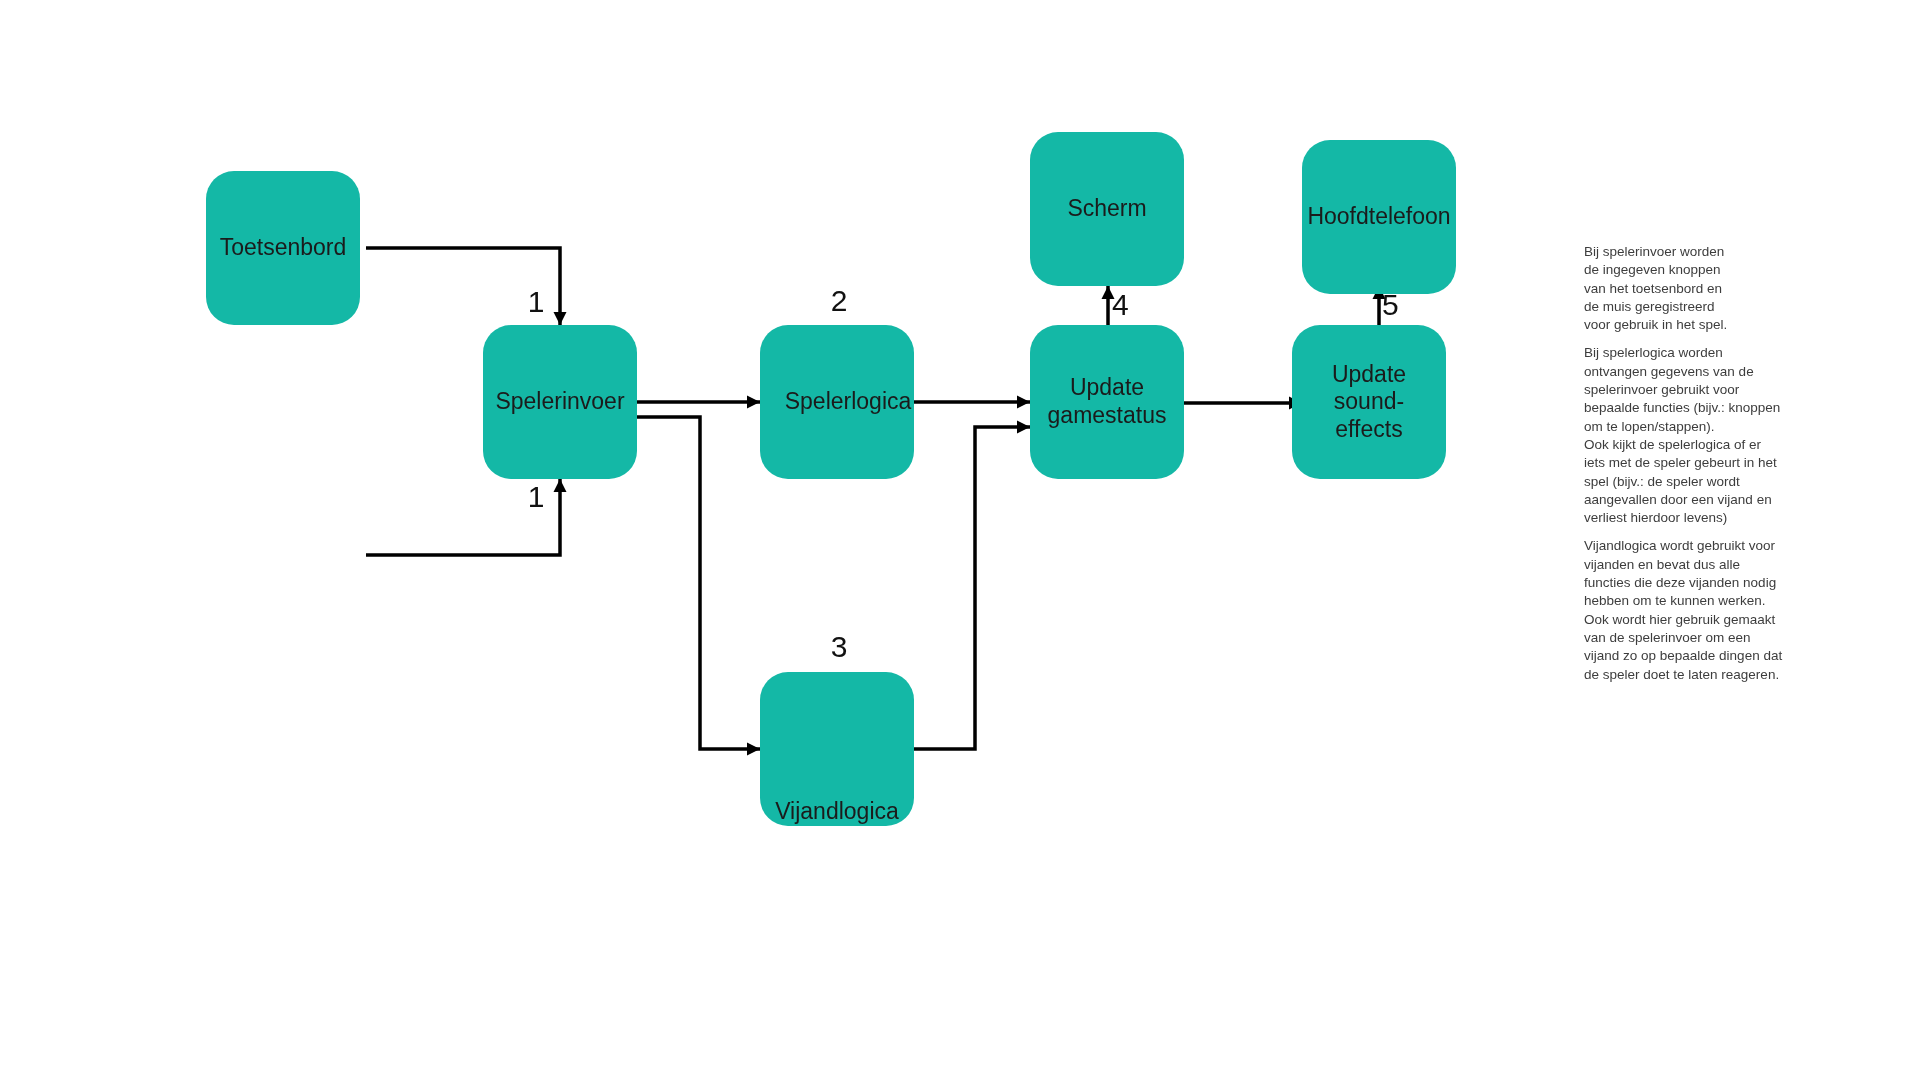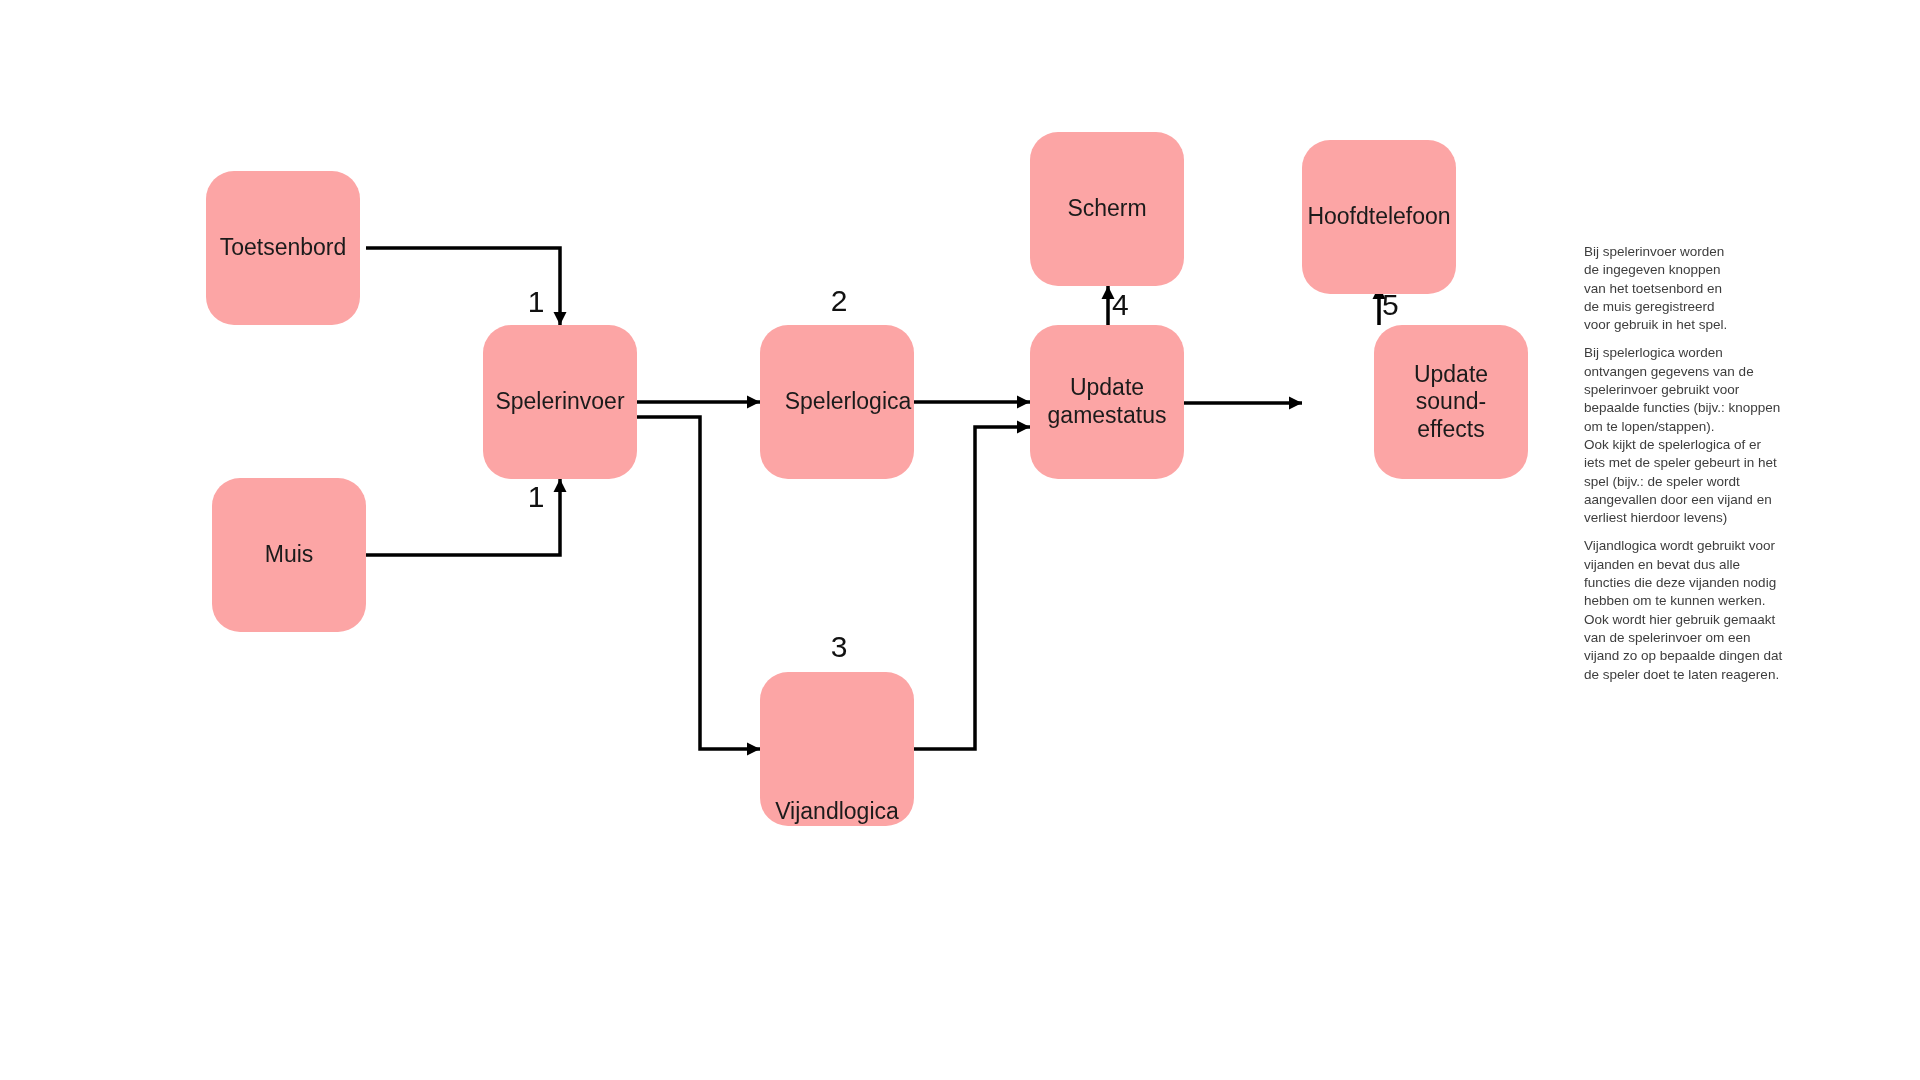--- a/index.html
+++ b/index.html
@@ -22,40 +22,40 @@
     left: 0; top: 0;
     width: 1920px;
     height: 1080px;
   }
   .box {
     position: absolute;
     width: 154px;
     height: 154px;
     box-sizing: border-box;
     padding: 0 2px;
-    background: #fca5a5;
+    background: #14b8a6;
     border-radius: 28px;
     display: flex;
     align-items: center;
     justify-content: center;
     text-align: center;
     color: #1b1b1b;
     font-size: 23px;
     line-height: 1.2;
   }
   .box--tight { padding: 0 14px; }
   #box-toetsenbord        { left: 206px;  top: 171px; }
   #box-muis               { left: 212px;  top: 478px; }
   #box-spelerinvoer       { left: 483px;  top: 325px; text-align: right; }
   #box-spelerlogica       { left: 760px;  top: 325px; padding-left: 24px; }
   #box-vijandlogica       { left: 760px;  top: 672px; align-items: flex-end; }
   #box-scherm             { left: 1030px; top: 132px; }
   #box-update-gamestatus  { left: 1030px; top: 325px; }
   #box-hoofdtelefoon      { left: 1302px; top: 140px; }
-  #box-update-soundeffects{ left: 1374px; top: 325px; justify-content: center; }
+  #box-update-soundeffects{ left: 1292px; top: 325px; justify-content: center; }
 
   .num {
     position: absolute;
     font-size: 30px;
     line-height: 1;
     color: #111111;
     width: 28px;
     text-align: center;
   }
   #num-1a { left: 522px;  top: 287px; }
@@ -96,23 +96,20 @@
     <path d="M 914 402 L 1030 402" fill="none" stroke="#000000" stroke-width="3.5" marker-end="url(#arrow)"></path>
     <path d="M 914 749 L 975 749 L 975 427 L 1030 427" fill="none" stroke="#000000" stroke-width="3.5" marker-end="url(#arrow)"></path>
     <path d="M 1184 403 L 1302 403" fill="none" stroke="#000000" stroke-width="3.5" marker-end="url(#arrow)"></path>
     <path d="M 1108 325 L 1108 286" fill="none" stroke="#000000" stroke-width="3.5" marker-end="url(#arrow)"></path>
     <path d="M 1379 325 L 1379 286" fill="none" stroke="#000000" stroke-width="3.5" marker-end="url(#arrow)"></path>
   </svg>
 
   <div class="box" id="box-toetsenbord">
     <span>Toetsenbord</span>
   </div>
-  <div class="box" id="box-muis">
-    <span>Muis</span>
-  </div>
   <div class="box" id="box-spelerinvoer">
     <span>Spelerinvoer</span>
   </div>
   <div class="box" id="box-spelerlogica">
     <span>Spelerlogica</span>
   </div>
   <div class="box" id="box-vijandlogica">
     <span>Vijandlogica</span>
   </div>
   <div class="box" id="box-scherm">

